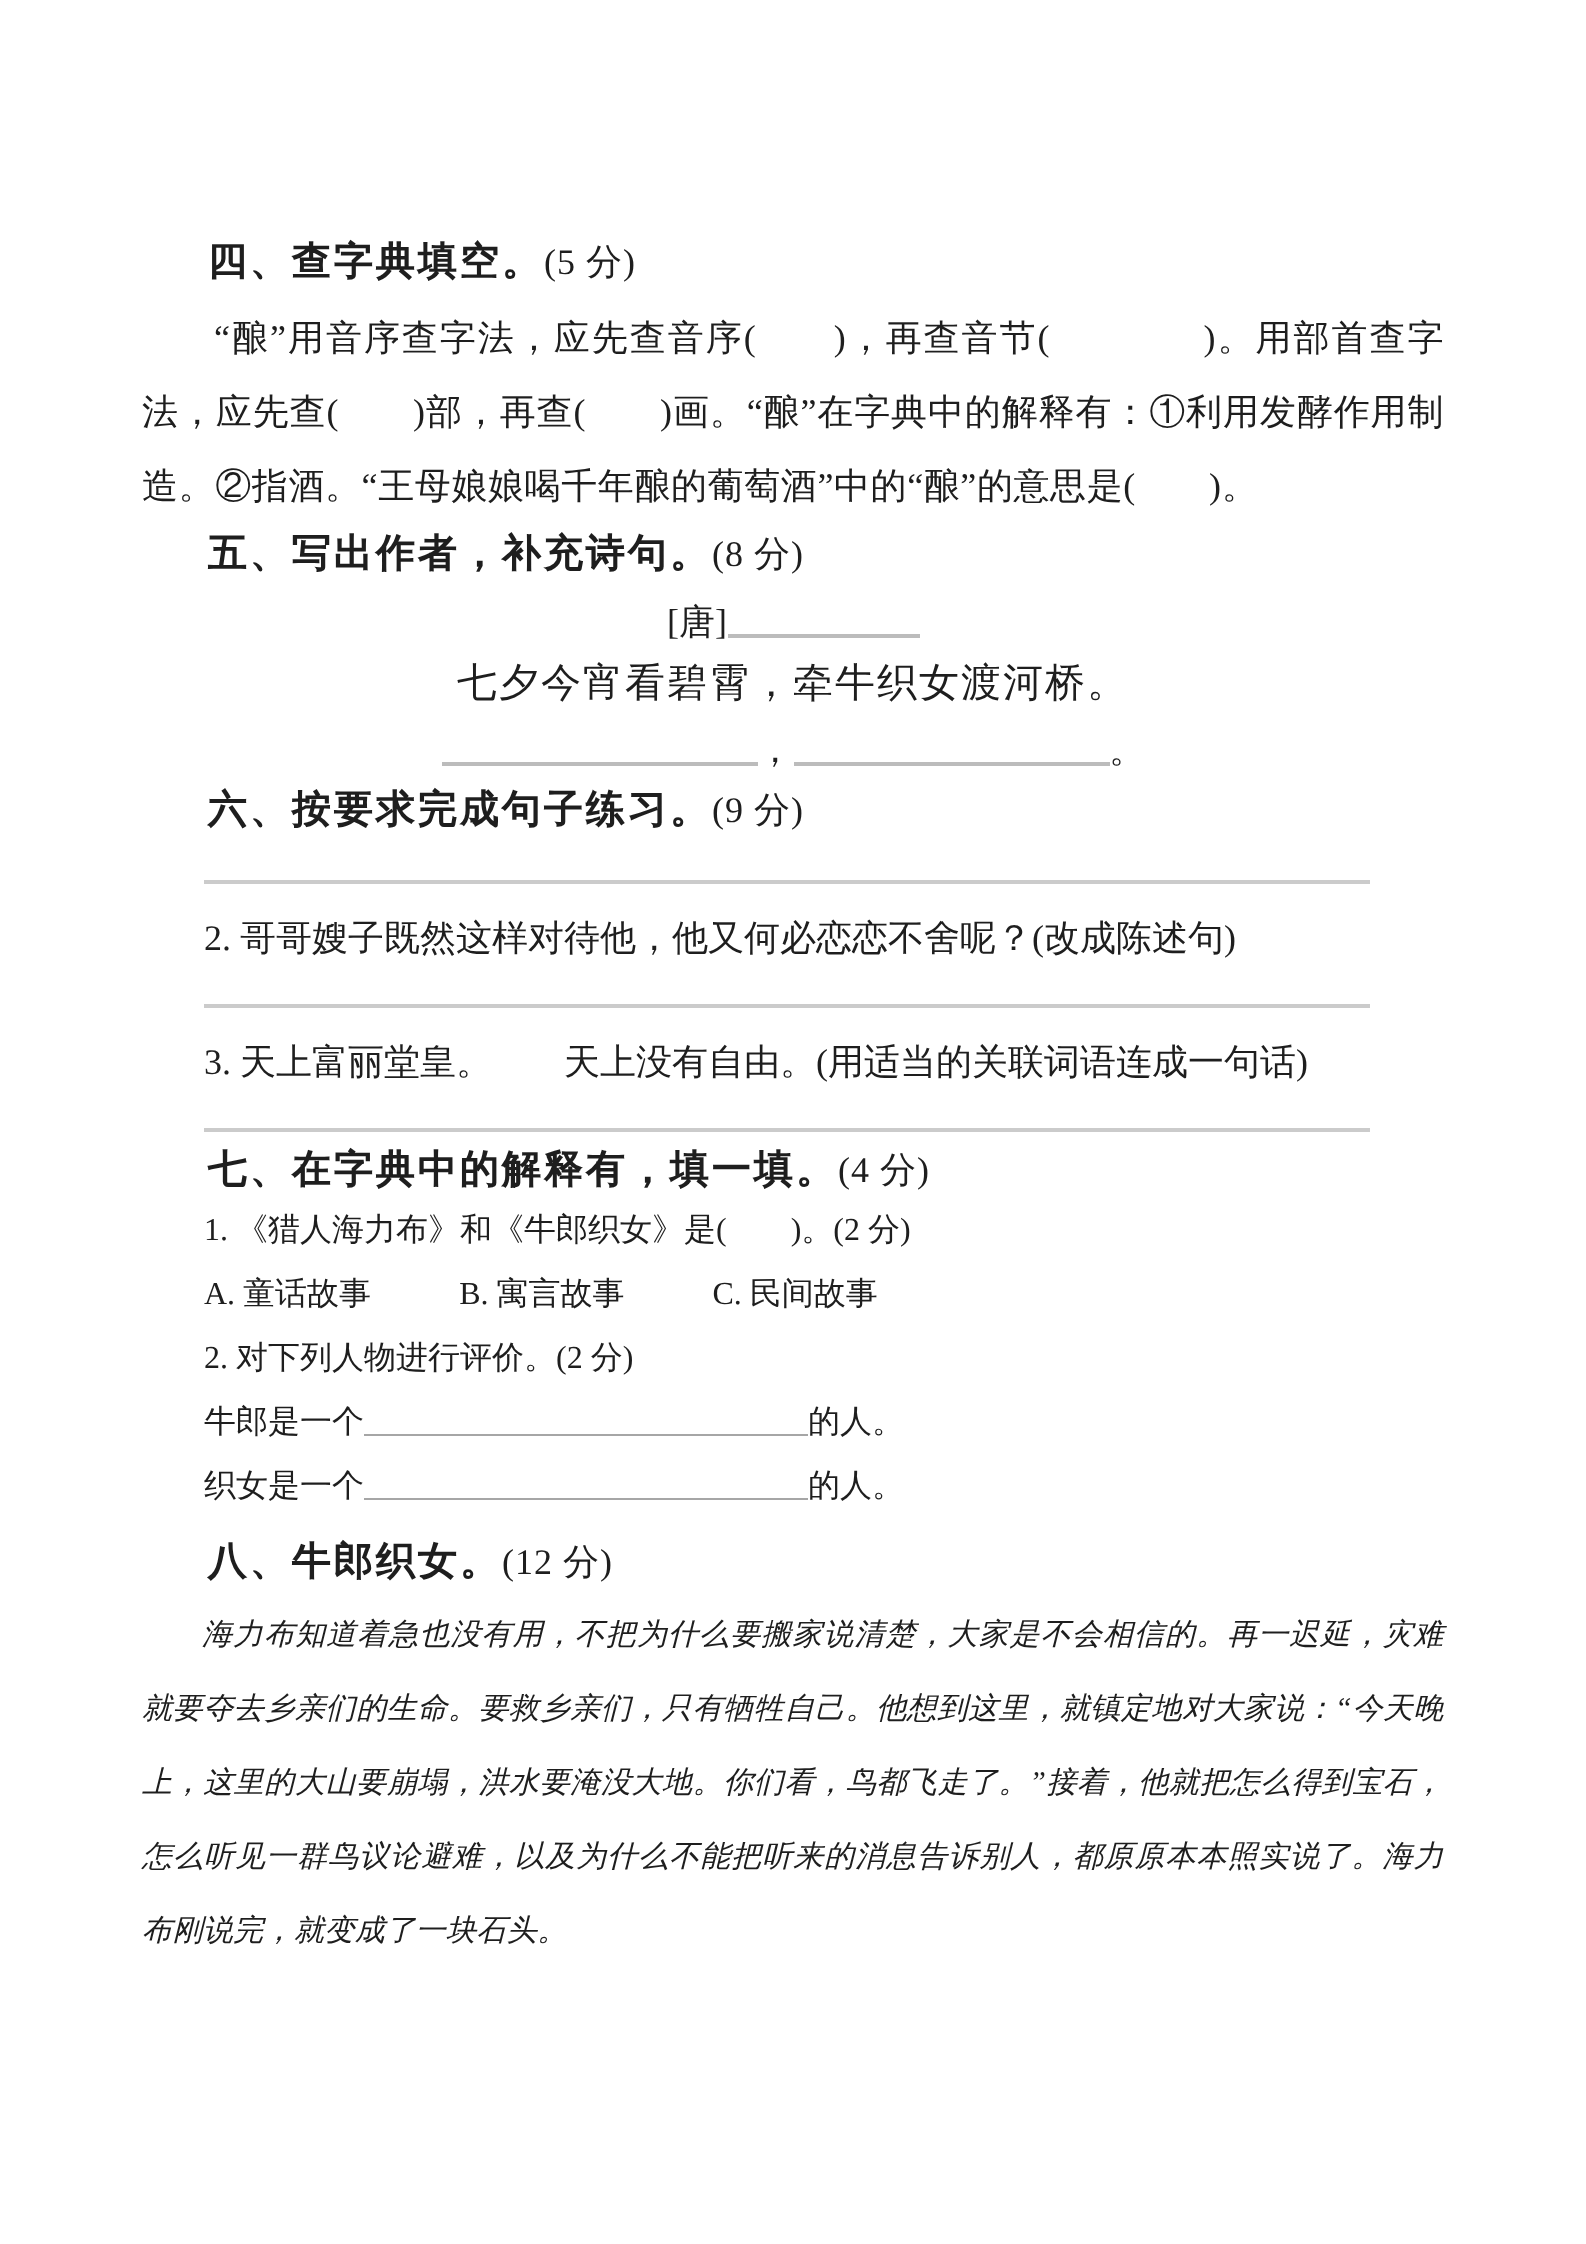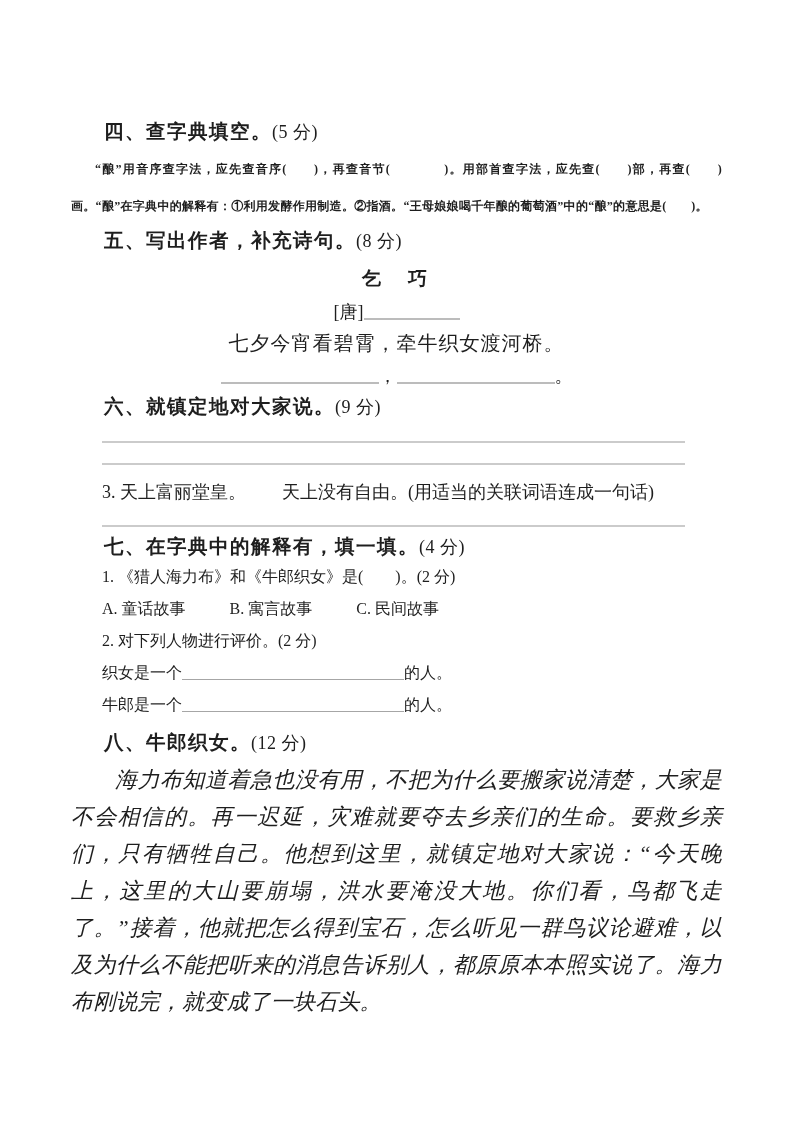--- a/index.html
+++ b/index.html
@@ -19,27 +19,26 @@
   .h {
     font-family: "Liberation Sans", sans-serif;
     font-weight: 700;
     font-size: 19.5px;
     letter-spacing: 1.5px;
   }
   .pts { font-size: 18px; letter-spacing: 0.5px; }
 
   
   .body4 {
-    font-size: 12px;
+    font-size: 18px;
     line-height: 37px;
     text-indent: 2em;
     text-align: justify;
     margin-top: 5px;
     letter-spacing: 0.3px;
-    font-weight: bold;
   }
 
   
   .center { text-align: center; }
   .poem-title {
     margin-top: 10px;
     font-family: "Liberation Sans", sans-serif;
     font-weight: 700;
     font-size: 19px;
     letter-spacing: 4px;
@@ -68,21 +67,21 @@
   }
 
   
   .line7 { padding-left: 31px; font-size: 16px; line-height: 32px; }
   .opt { display: inline-block; margin-right: 44px; }
   .opt:last-child { margin-right: 0; }
 
   
   .kai {
     margin-top: 4px;
-    font-size: 22px;
+    font-size: 15px;
     font-style: italic;
     line-height: 37px;
     text-indent: 2em;
     text-align: justify;
     letter-spacing: 0.2px;
   }
 
   .mt-sec { margin-top: 2px; }
   .mt-sec7 { margin-top: 6px; }
   .mt-sec8 { margin-top: 8px; }
@@ -96,54 +95,54 @@
     <div class="hrow">
       <span class="h">四、查字典填空。</span><span class="pts">(5 分)</span>
     </div>
     <p class="body4">“酿”用音序查字法，应先查音序(　　)，再查音节(　　　　)。用部首查字法，应先查(　　)部，再查(　　)画。“酿”在字典中的解释有：①利用发酵作用制造。②指酒。“王母娘娘喝千年酿的葡萄酒”中的“酿”的意思是(　　)。</p>
   </section>
 
   <section class="mt-sec">
     <div class="hrow">
       <span class="h">五、写出作者，补充诗句。</span><span class="pts">(8 分)</span>
     </div>
-    <div class="center poem-title">乞　巧</div>
     <div class="center author-line">
       <span>[唐]</span><span class="blank b-author"></span>
     </div>
     <div class="center verse">七夕今宵看碧霄，牵牛织女渡河桥。</div>
     <div class="center blank-row">
       <span class="blank b-verse"></span><span>，</span><span class="blank b-verse"></span><span>。</span>
     </div>
   </section>
 
   <section class="mt-sec">
     <div class="hrow">
-      <span class="h">六、就镇定地对大家说。</span><span class="pts">(9 分)</span>
+      <span class="h">六、按要求完成句子练习。</span><span class="pts">(9 分)</span>
     </div>
     <div class="ansline"></div>
+    <p class="q6">2. 哥哥嫂子既然这样对待他，他又何必恋恋不舍呢？(改成陈述句)</p>
     <div class="ansline"></div>
     <p class="q6">3. 天上富丽堂皇。　　天上没有自由。(用适当的关联词语连成一句话)</p>
     <div class="ansline"></div>
   </section>
 
   <section class="mt-sec7">
     <div class="hrow">
       <span class="h">七、在字典中的解释有，填一填。</span><span class="pts">(4 分)</span>
     </div>
     <div class="line7">1. 《猎人海力布》和《牛郎织女》是(　　)。(2 分)</div>
     <div class="line7">
       <span class="opt">A. 童话故事</span><span class="opt">B. 寓言故事</span><span class="opt">C. 民间故事</span>
     </div>
     <div class="line7">2. 对下列人物进行评价。(2 分)</div>
     <div class="line7">
-      <span>织女是一个</span><span class="blank b-fill"></span><span>的人。</span>
+      <span>牛郎是一个</span><span class="blank b-fill"></span><span>的人。</span>
     </div>
     <div class="line7">
-      <span>牛郎是一个</span><span class="blank b-fill"></span><span>的人。</span>
+      <span>织女是一个</span><span class="blank b-fill"></span><span>的人。</span>
     </div>
   </section>
 
   <section class="mt-sec8">
     <div class="hrow">
       <span class="h">八、牛郎织女。</span><span class="pts">(12 分)</span>
     </div>
     <p class="kai">海力布知道着急也没有用，不把为什么要搬家说清楚，大家是不会相信的。再一迟延，灾难就要夺去乡亲们的生命。要救乡亲们，只有牺牲自己。他想到这里，就镇定地对大家说：“今天晚上，这里的大山要崩塌，洪水要淹没大地。你们看，鸟都飞走了。”接着，他就把怎么得到宝石，怎么听见一群鸟议论避难，以及为什么不能把听来的消息告诉别人，都原原本本照实说了。海力布刚说完，就变成了一块石头。</p>
   </section>
 

